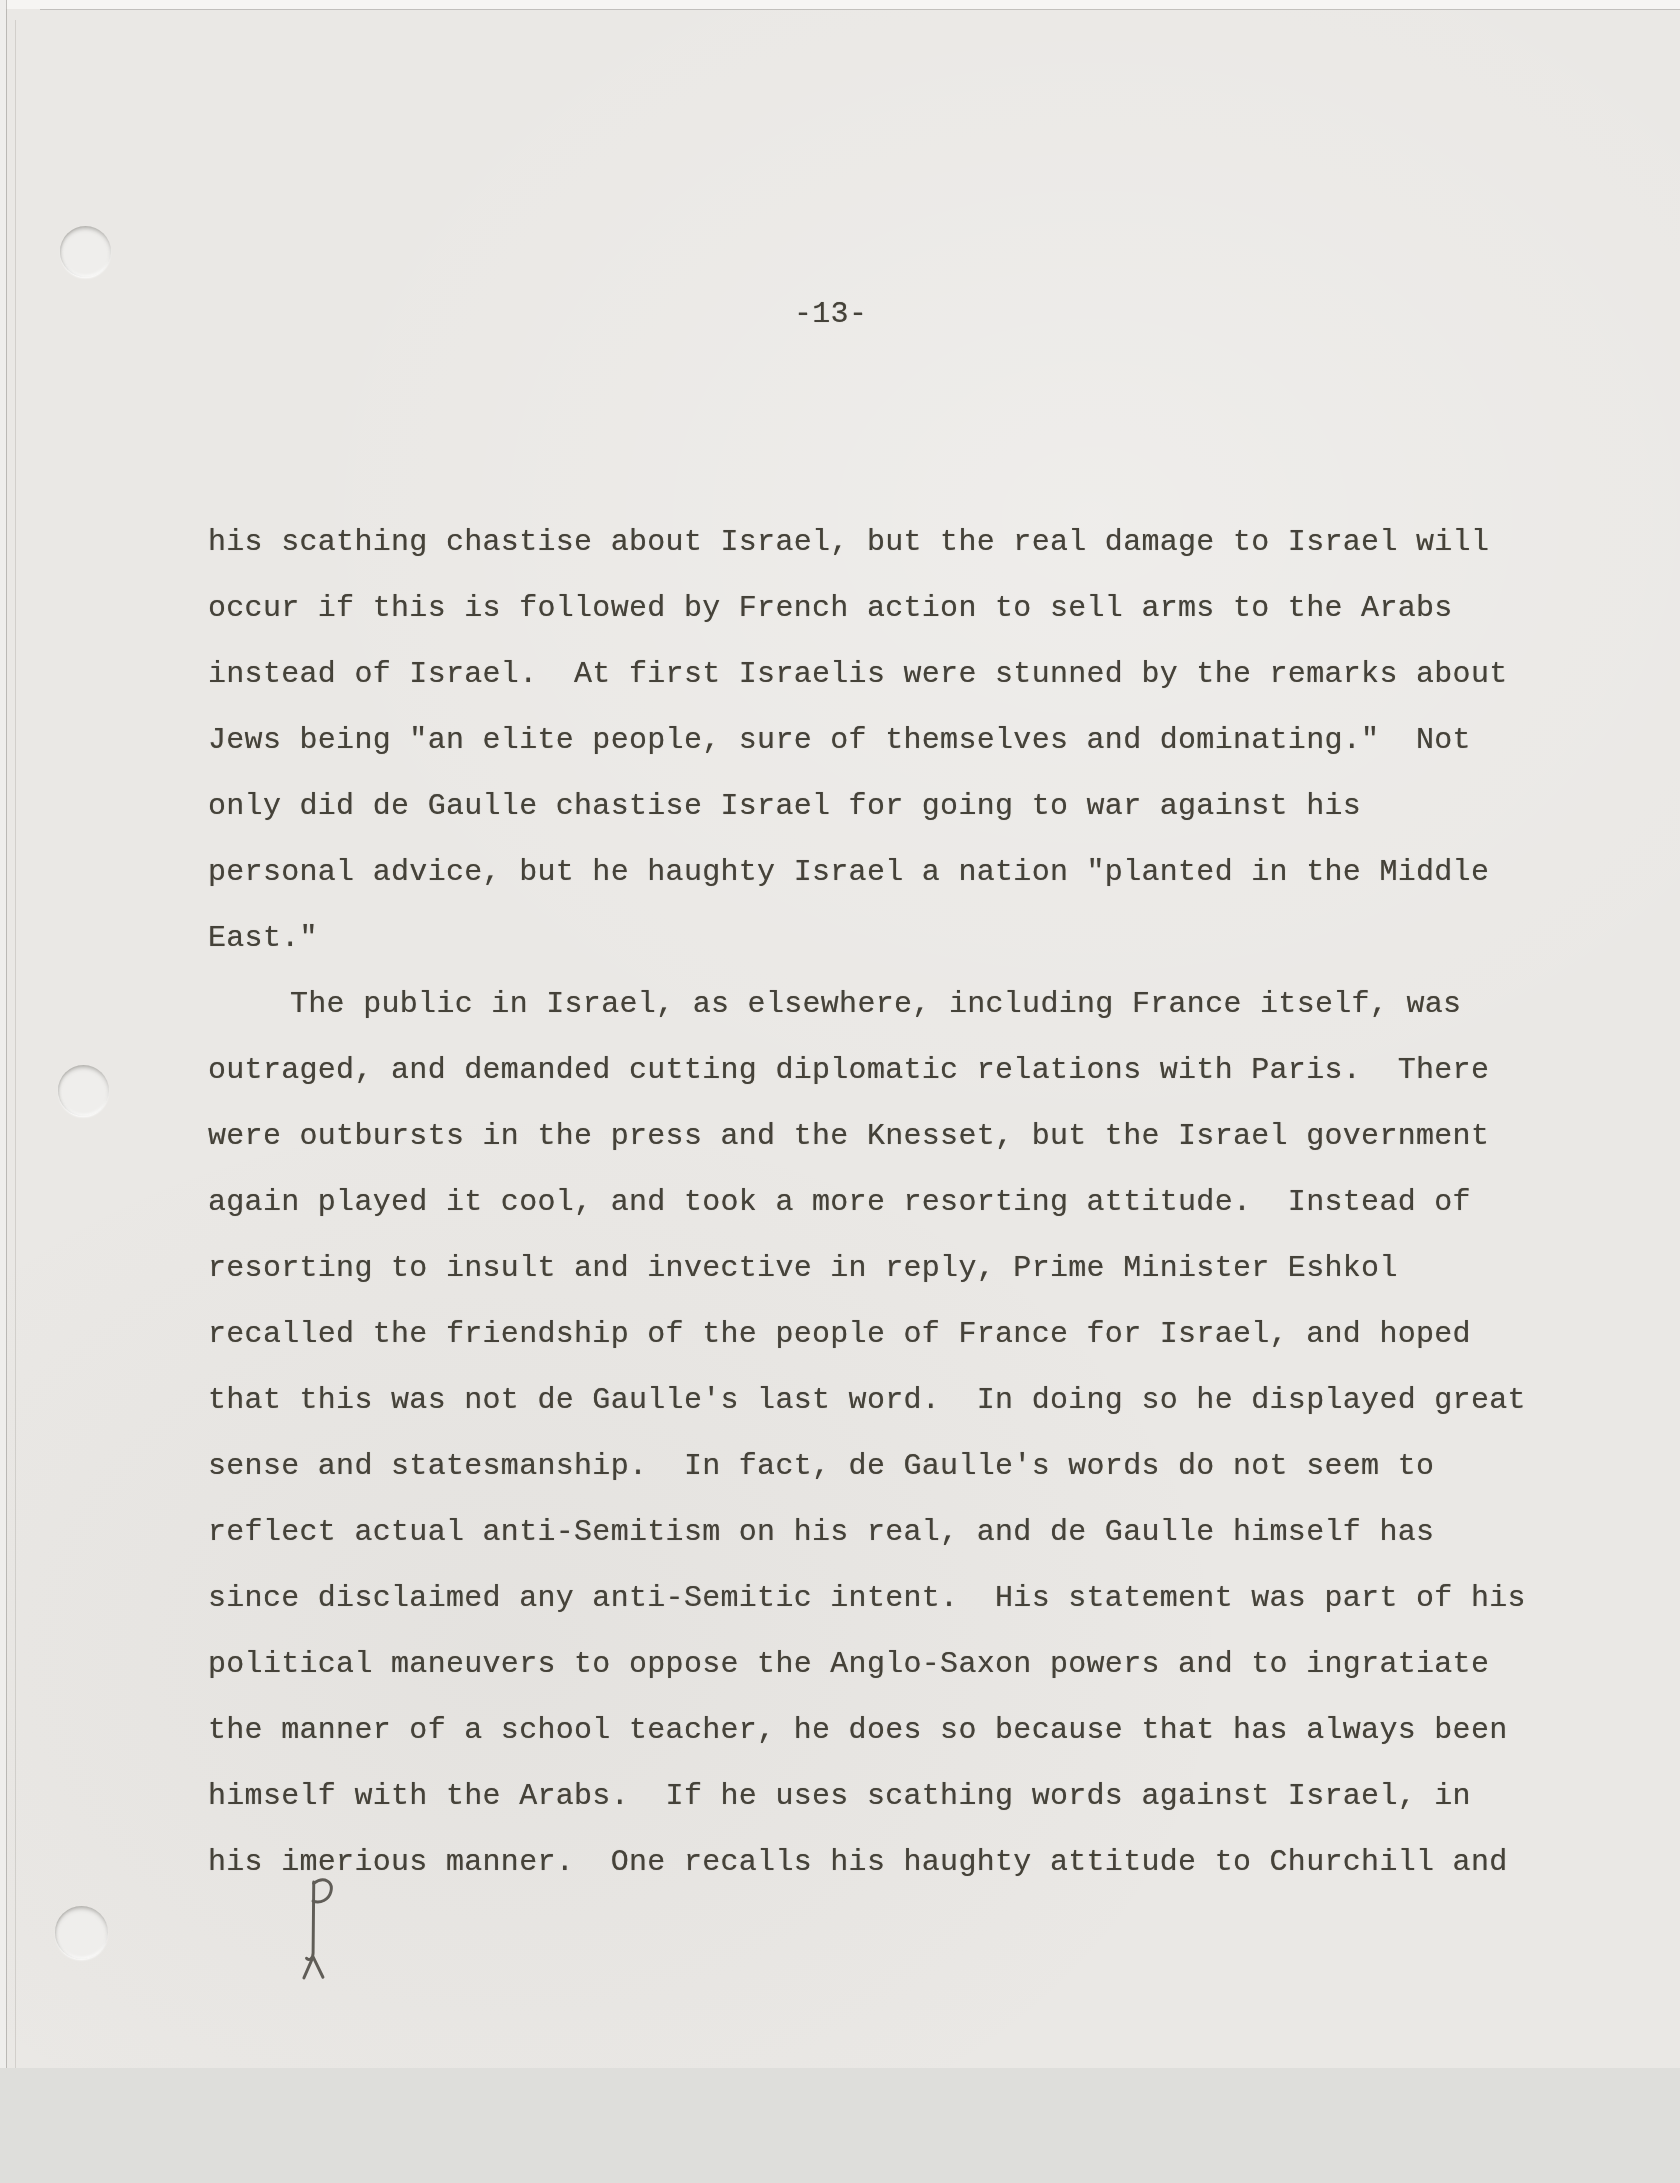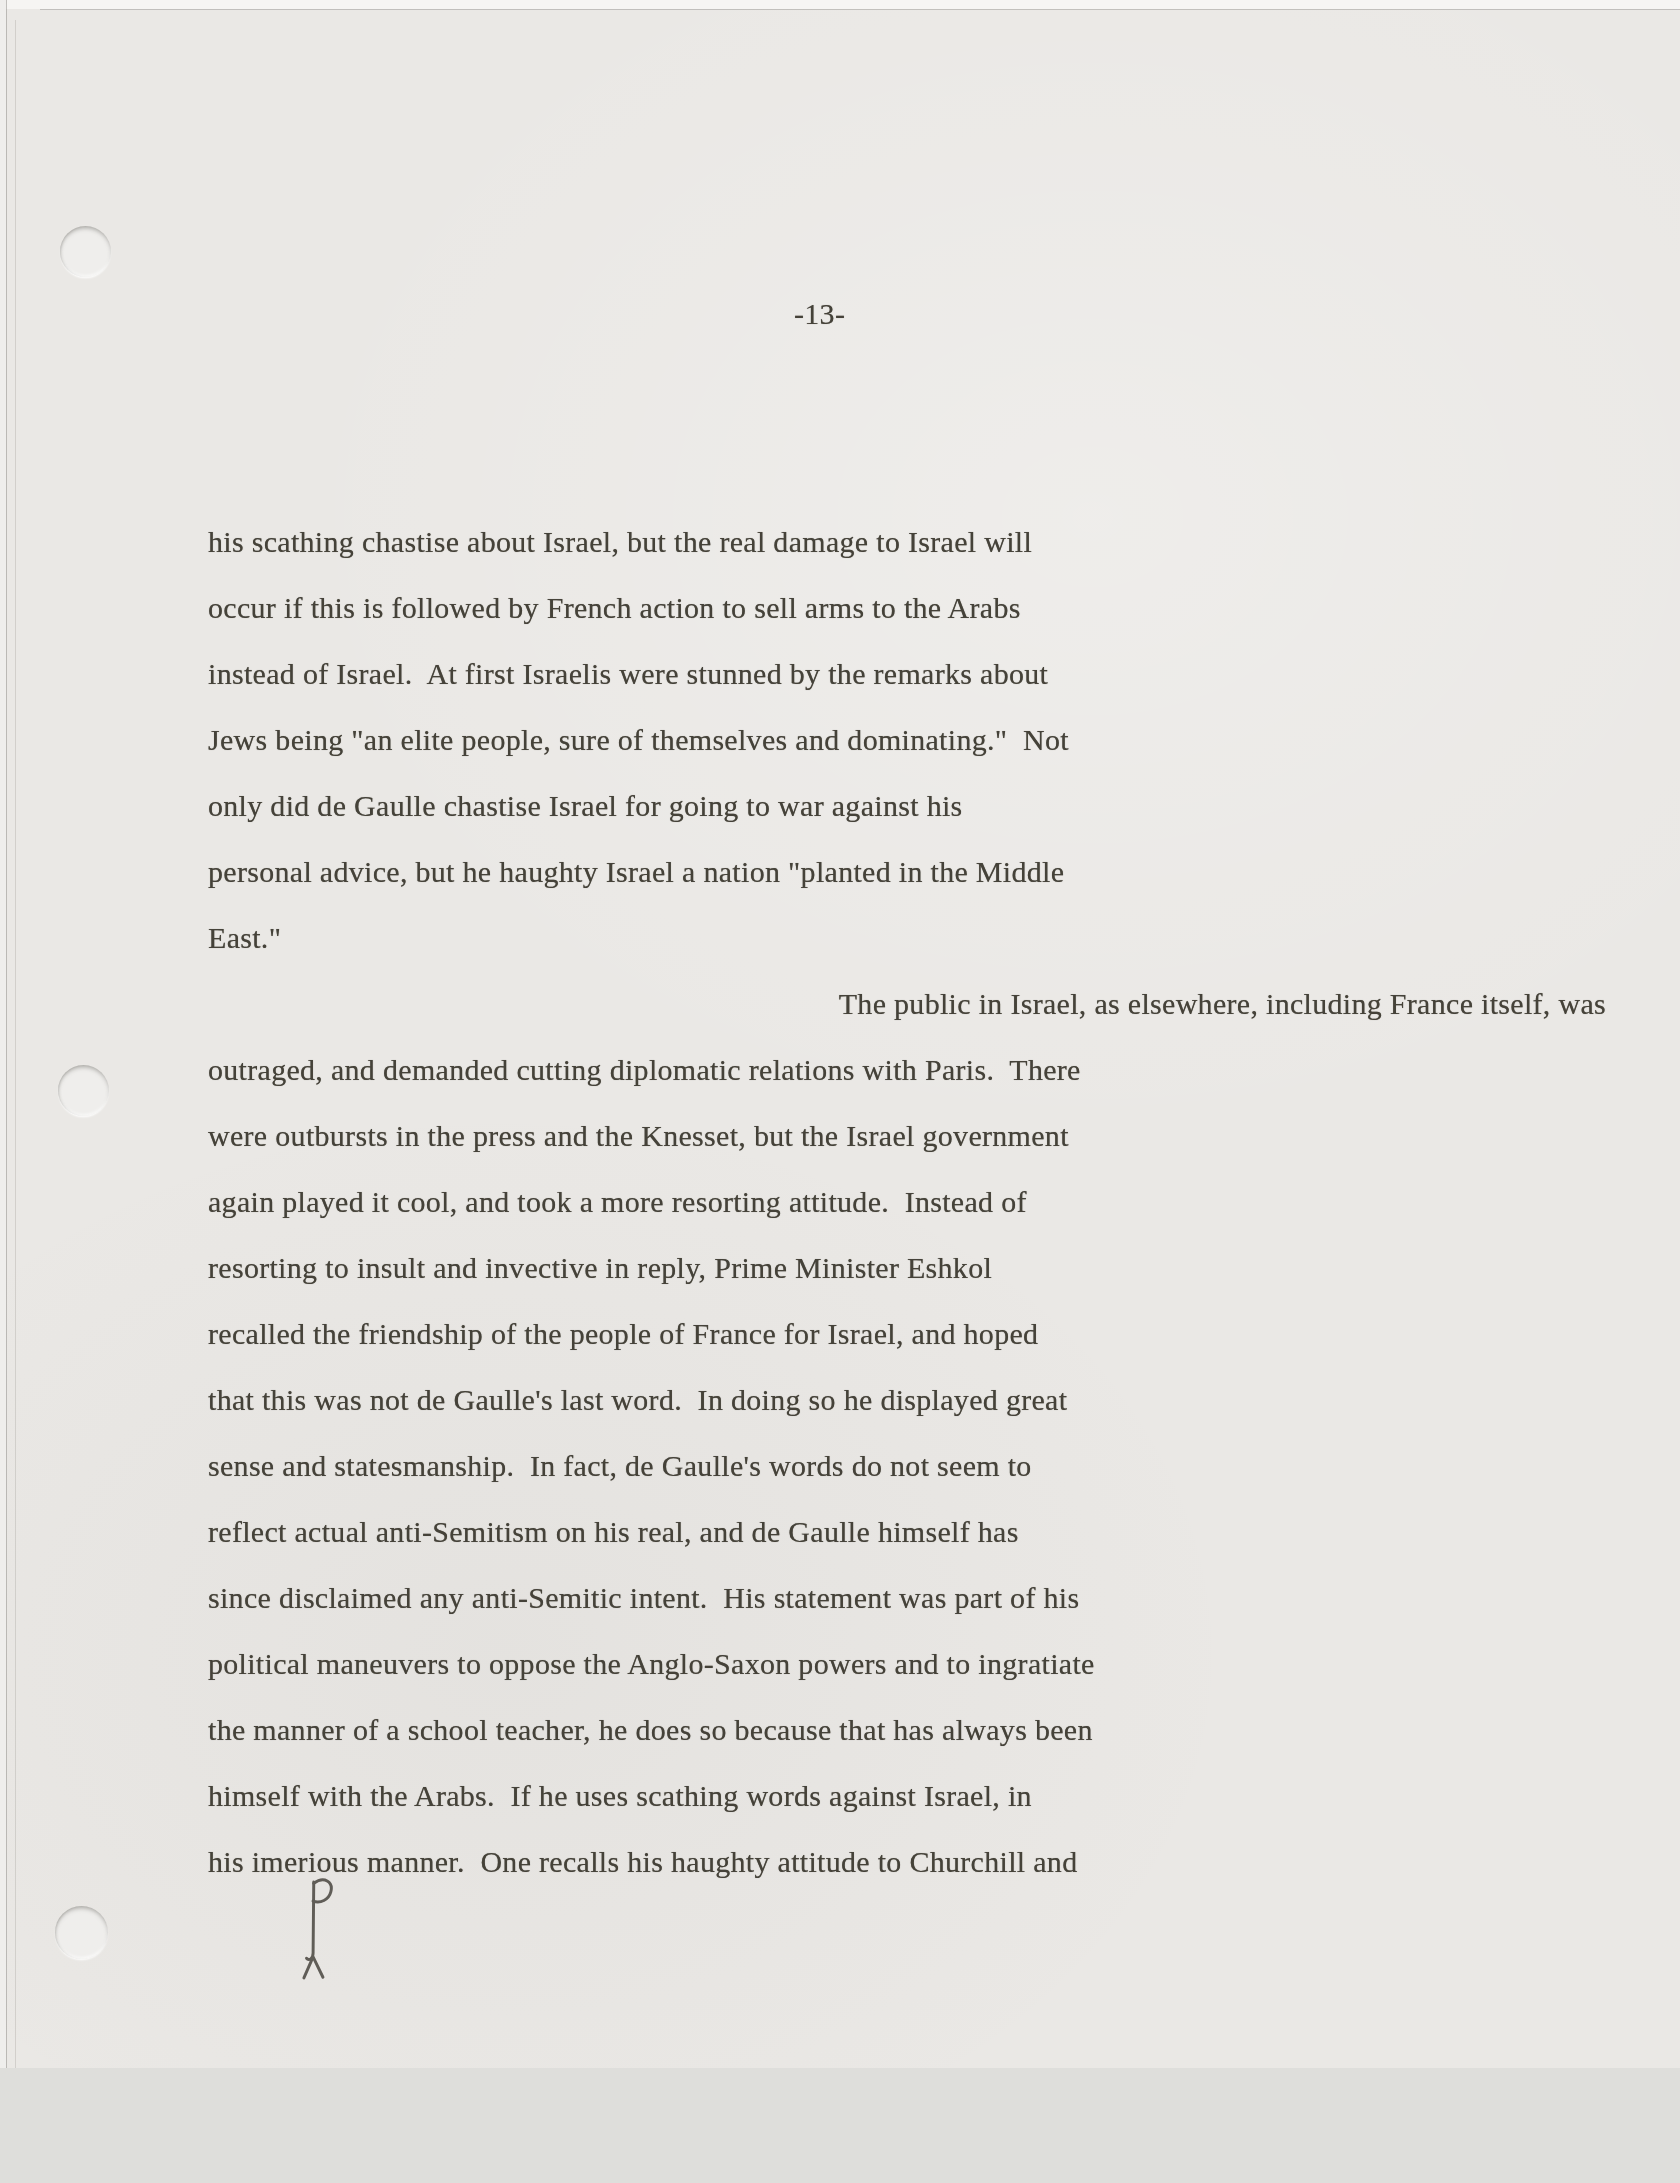--- a/index.html
+++ b/index.html
@@ -4,21 +4,21 @@
 <style>
   html,body{margin:0;padding:0;background:#dededb;}
   .sheet{
     position:relative;
     width:1681px;height:2068px;
     background:
       radial-gradient(ellipse 1187px 923px at 65% 25%, rgba(255,255,255,0.22), rgba(255,255,255,0) 70%),
       radial-gradient(ellipse 1055px 791px at 30% 80%, rgba(120,118,112,0.05), rgba(120,118,112,0) 70%),
       #eae8e5;
     overflow:hidden;
-    font-family:Liberation Serif, serif;
+    font-family:Liberation Mono, monospace;
     color:#454239;
   }
   
   .edge-top-band{position:absolute;left:0;top:0;width:1681px;height:8.6px;background:#f6f5f3;}
   .edge-top-line{position:absolute;left:40px;top:8.6px;width:1641px;height:1.3px;background:rgba(145,143,138,0.45);}
   .edge-left-strip{position:absolute;left:0;top:0;width:6px;height:2183px;background:#efeeec;}
   .edge-left-line1{position:absolute;left:6px;top:0;width:1.3px;height:2183px;background:rgba(140,138,133,0.5);}
   .edge-left-line2{position:absolute;left:15px;top:20px;width:0.7px;height:2163px;background:rgba(160,158,153,0.33);}
   .edge-bottom-line{position:absolute;left:86px;top:2171px;width:1595px;height:2.6px;background:#716f6b;box-shadow:0 0.7px 1.3px rgba(113,111,107,0.5);}
   .edge-bottom-under{position:absolute;left:0;top:2173px;width:1681px;height:10px;background:#f0efed;}
@@ -42,21 +42,21 @@
     font-size:30px;line-height:66px;letter-spacing:0.3px;
     text-shadow:0 0 0.7px rgba(69,66,57,0.65);
   }
   .textblock{position:absolute;left:208px;top:509px;width:1398px;}
   .line{
     height:66px;line-height:66px;
     font-size:30px;letter-spacing:0.3px;
     white-space:pre;
     text-shadow:0 0 0.7px rgba(69,66,57,0.65);
   }
-  .line.indent{padding-left:82px;text-align:right;}
+  .line.indent{padding-left:82px;}
 
   .annotation{position:absolute;left:298px;top:1874px;width:42px;height:112px;}
   .annotation svg{display:block;}
 </style>
 </head>
 <body>
 
 <div class="sheet">
 
   <div class="edge-top-band"></div>

